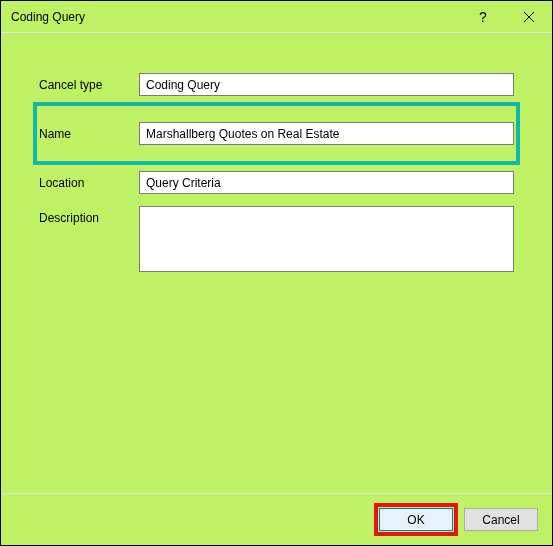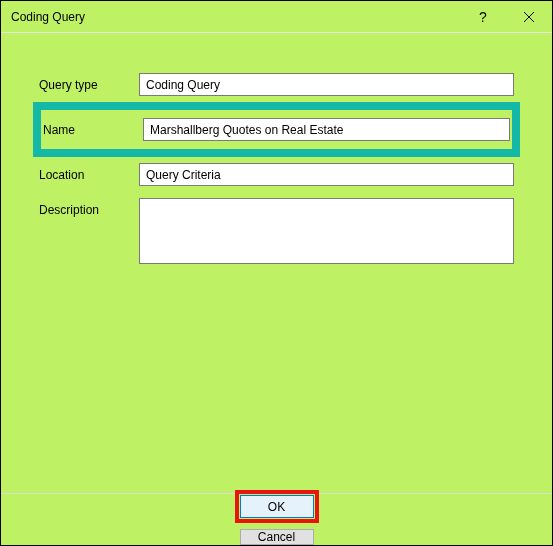--- a/index.html
+++ b/index.html
@@ -73,35 +73,34 @@
     height: 66px;
     border: 1px solid #7a7a7a;
     background: #fff;
     padding: 4px 6px;
     font: inherit;
     resize: none;
     outline: none;
     overflow-y: scroll;
   }
   .highlight-name {
-    border: 8px solid #14b8a6;
-    padding: 8px 2px;
+    border: 4px solid #14b8a6;
+    padding: 16px 2px;
     margin: -6px -6px 6px -6px;
   }
   .highlight-name .form-row { margin-bottom: 0; }
   .highlight-name .label-col { padding-left: 0; }
   .footer {
     height: 52px;
     border-top: 1px solid #ddd;
     display: flex;
     align-items: center;
     justify-content: flex-end;
     padding: 0 14px;
     gap: 6px;
-    flex-direction: column;
   }
   .btn {
     min-width: 74px;
     height: 23px;
     border: 1px solid #adadad;
     background: #e1e1e1;
     font: inherit;
     padding: 0 8px;
   }
   .ok-wrap {
@@ -126,21 +125,21 @@
       <svg viewBox="0 0 10 10">
           <line x1="0" y1="0" x2="10" y2="10" stroke="#000" stroke-width="1"></line>
           <line x1="10" y1="0" x2="0" y2="10" stroke="#000" stroke-width="1"></line>
         </svg>
     </button>
   </div>
 
   <div class="body">
 
     <div class="form-row">
-      <div class="label-col">Query type</div>
+      <div class="label-col">Cancel type</div>
       <div class="field-col">
         <input type="text" class="textfield" readonly="" value="Coding Query" style="">
       </div>
     </div>
 
     <div class="highlight-name">
       <div class="form-row">
         <div class="label-col">Name</div>
         <div class="field-col">
           <input type="text" class="textfield" value="Marshallberg Quotes on Real Estate" style="">

